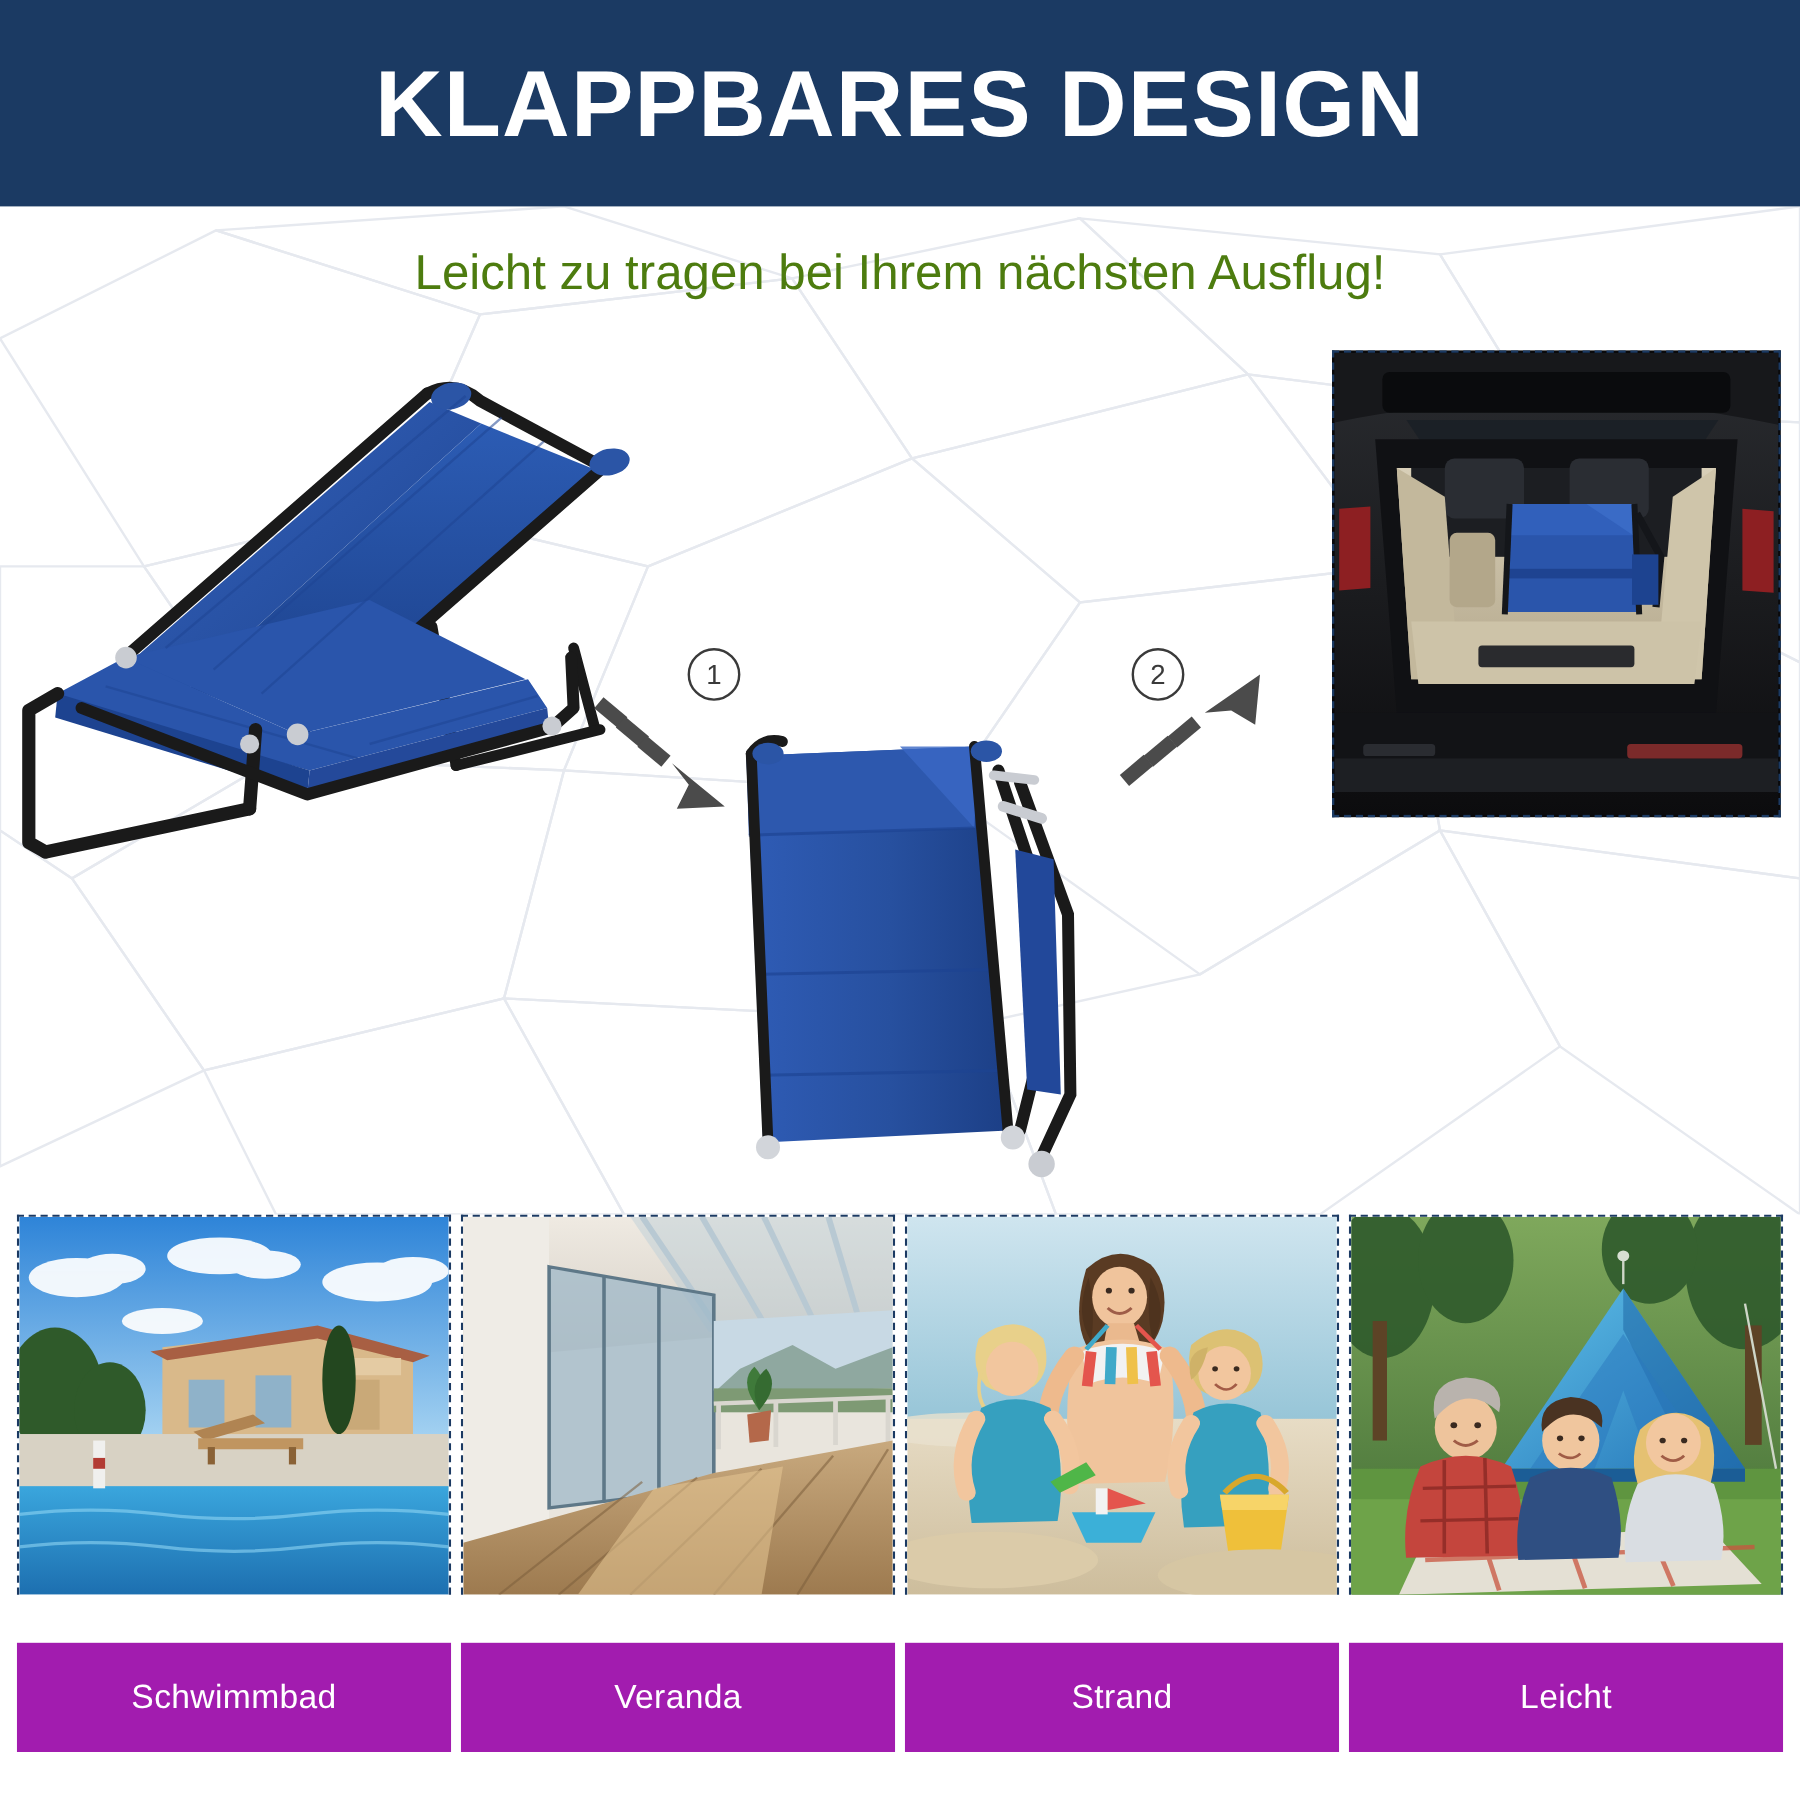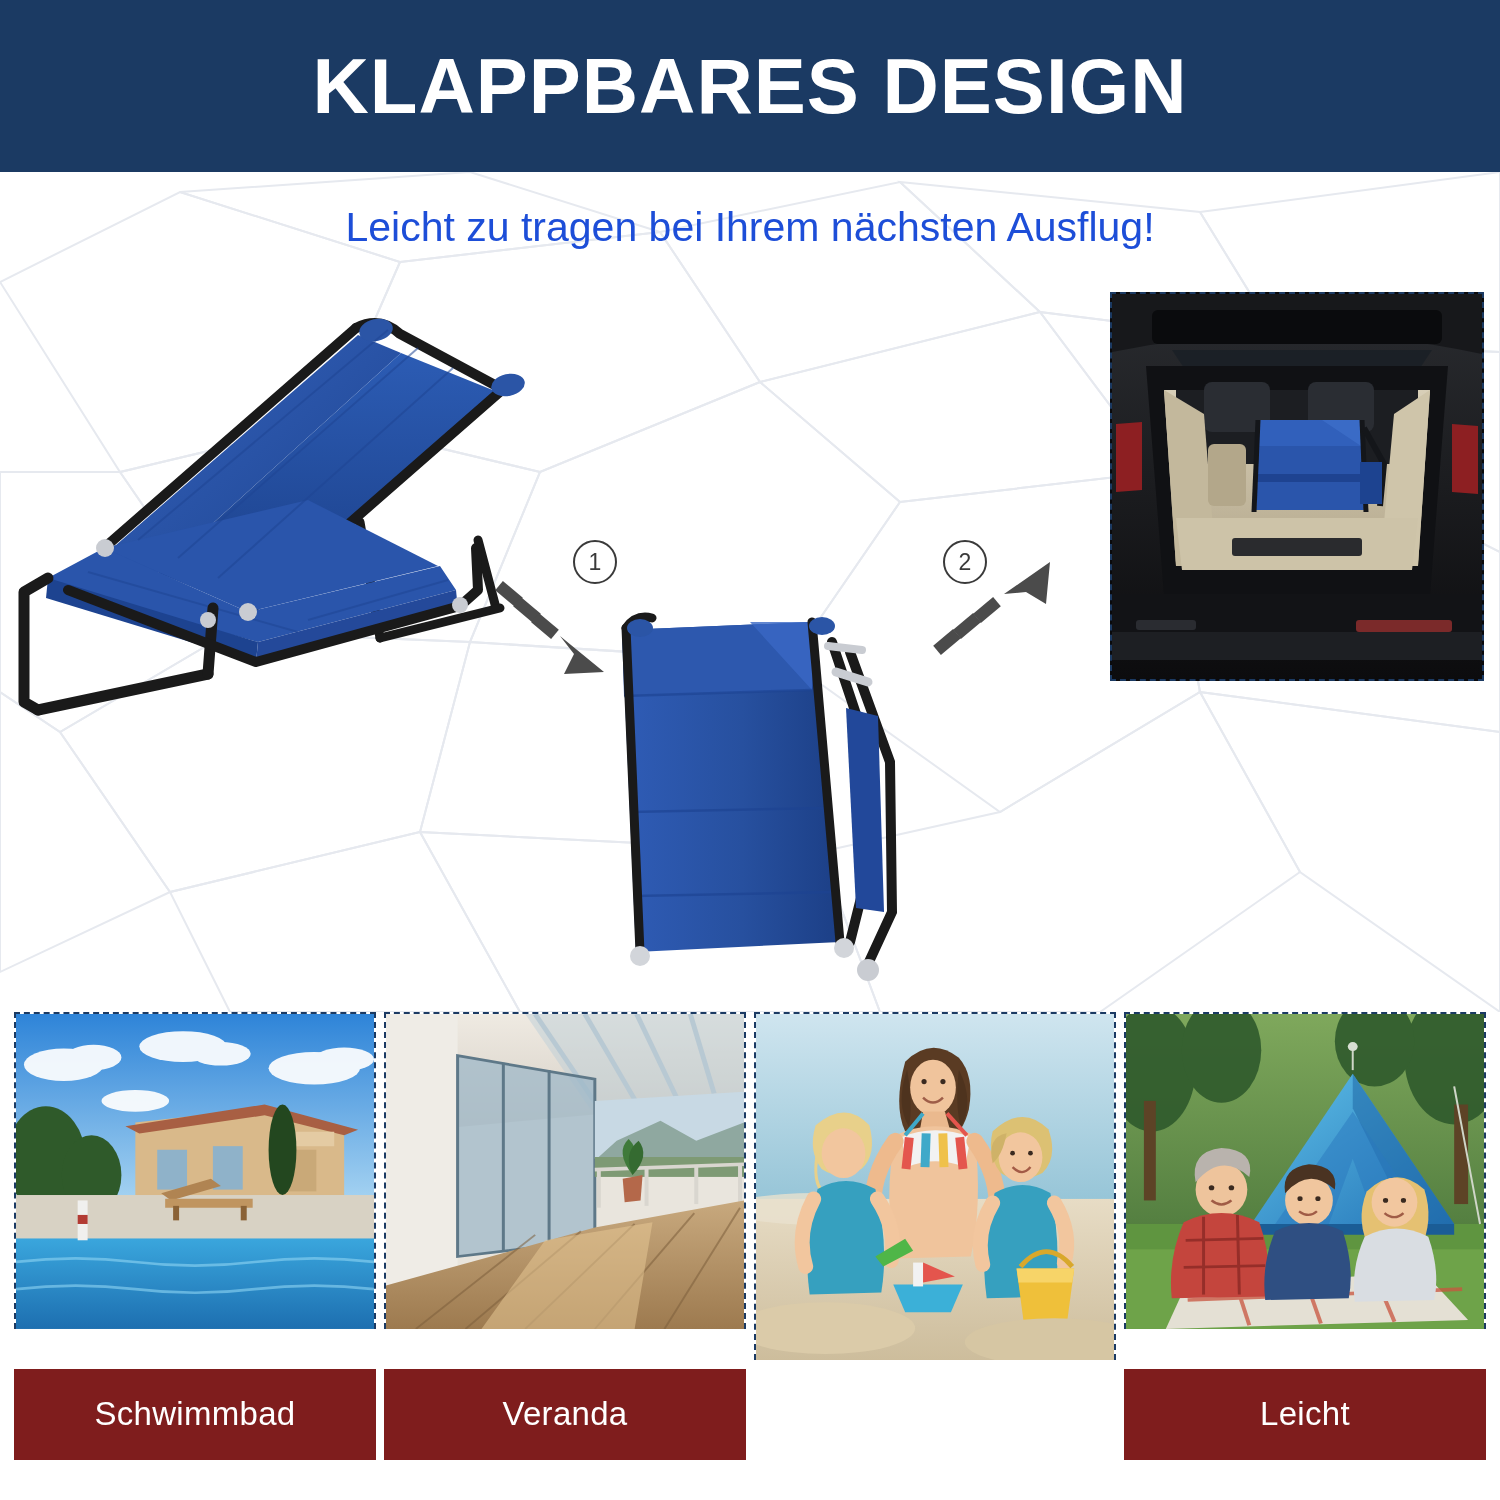--- a/index.html
+++ b/index.html
@@ -50,21 +50,21 @@
   #subtitle-area {
     position: absolute;
     left: 0; top: 172px;
     width: 1500px;
     height: 110px;
     display: flex;
     align-items: center;
     justify-content: center;
   }
   #subtitle-text {
-    color: #1d4ed8;
+    color: #4d7c0f;
     font-size: 41px;
     text-align: center;
     white-space: nowrap;
   }
 
   
   #bg-pattern {
     position: absolute;
     left: 0; top: 172px;
     width: 1500px;
@@ -147,23 +147,23 @@
   .thumb-photo {
     position: relative;
     height: 348px;
     border: 2px dashed #1b3a63;
     border-bottom: none;
     box-sizing: border-box;
     overflow: hidden;
   }
   .thumb-label {
     height: 100px;
-    background: #7f1d1d;
+    background: #a21caf;
     color: #ffffff;
-    font-size: 33px;
+    font-size: 28px;
     display: flex;
     align-items: center;
     justify-content: center;
     letter-spacing: 0.3px;
     margin-top: 40px;
   }
 
   
   .abs { position: absolute; }
 </style>
@@ -586,20 +586,21 @@
           <path d="M266,254 q26,-30 52,0" stroke="#d8a82c" stroke-width="5" fill="none"></path>
 
           <path d="M138,272 L208,272 L196,300 L150,300 Z" fill="#3bb0d8"></path>
           <rect x="158" y="250" width="10" height="24" fill="#f2f2f2"></rect>
           <path d="M168,250 L200,264 L168,270 Z" fill="#e4554d"></path>
 
           <ellipse cx="70" cy="316" rx="90" ry="26" fill="#dbcba9"></ellipse>
           <ellipse cx="300" cy="330" rx="90" ry="24" fill="#d6c6a3"></ellipse>
         </svg>
       </div>
+      <div class="thumb-label">Strand</div>
     </div>
 
     <div class="thumb-card">
       <div class="thumb-photo">
         <svg width="100%" height="100%" viewBox="0 0 360 348" preserveAspectRatio="none">
           <defs>
             <linearGradient id="forestG" x1="0" y1="0" x2="0" y2="1">
               <stop offset="0" stop-color="#7fa85c"></stop>
               <stop offset="1" stop-color="#3f6b33"></stop>
             </linearGradient>

